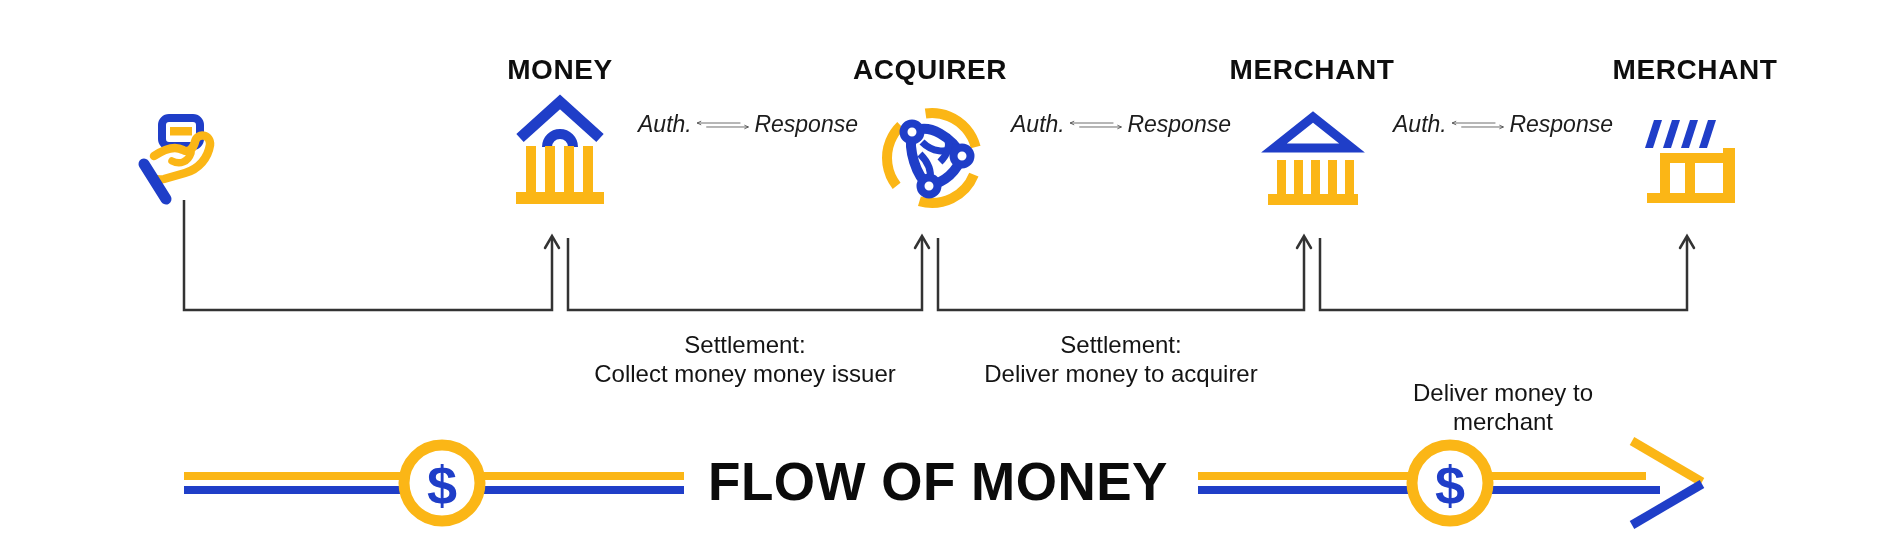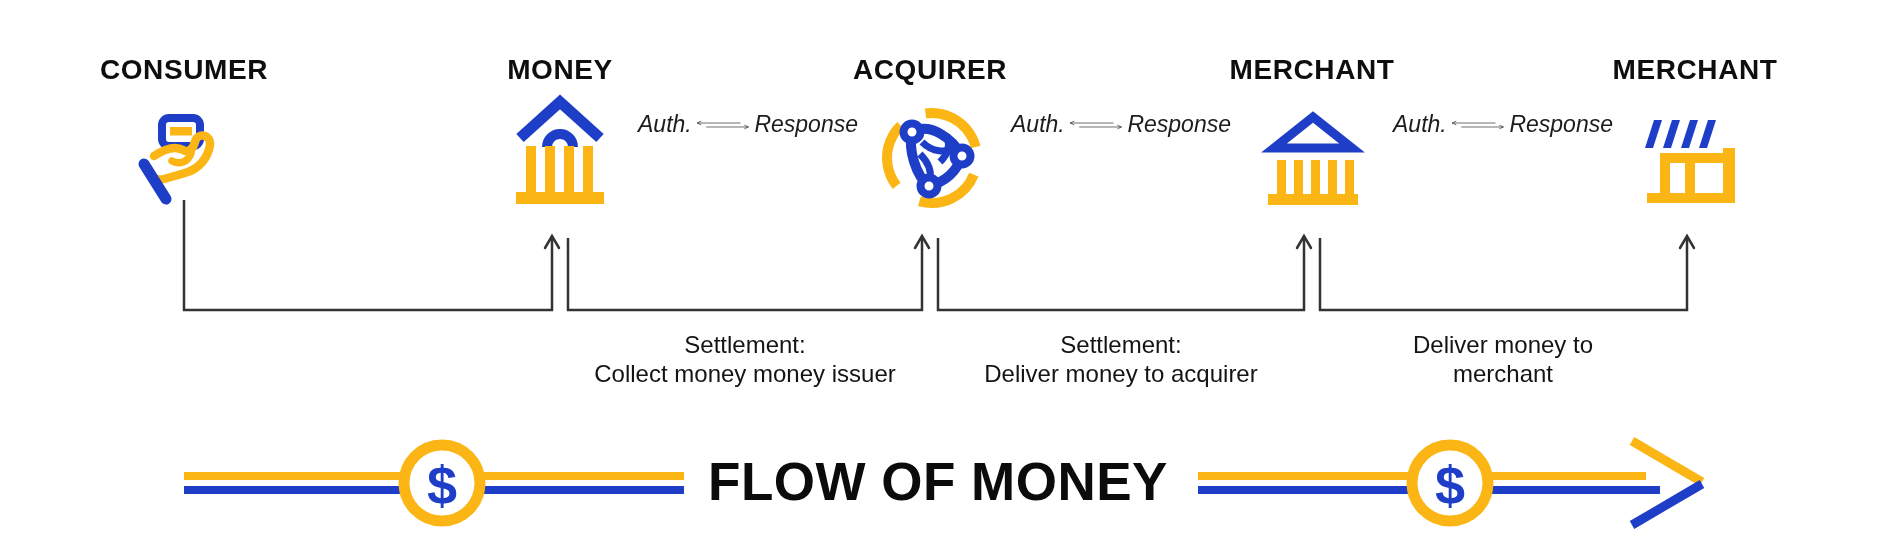--- a/index.html
+++ b/index.html
@@ -17,21 +17,20 @@
   .money-title{top:448px;width:520px;text-align:center;font-size:53px;font-weight:900;
                letter-spacing:0.5px;color:#0b0b0b;line-height:68px;}
   .dollar-text{font-family:"Liberation Sans",sans-serif;font-weight:bold;font-size:54px;fill:#1F3EC8;}
   svg{display:block;}
 </style>
 </head>
 <body>
 
 <div class="canvas">
 
-  <div class="abs entity-label" style="left:24px;">CONSUMER</div>
   <div class="abs entity-label" style="left:400px;">MONEY</div>
   <div class="abs entity-label" style="left:770px;">ACQUIRER</div>
   <div class="abs entity-label" style="left:1152px;">MERCHANT</div>
   <div class="abs entity-label" style="left:1535px;">MERCHANT</div>
 
   <svg class="abs icon-box" style="left:122px;top:92px;" viewBox="0 0 120 120">
     <rect x="40" y="26" width="38" height="28" rx="7" fill="none" stroke="#1F3EC8" stroke-width="8"></rect>
     <rect x="48" y="35" width="22" height="8.5" fill="#FBB616"></rect>
     <path d="M32 64 C44 56 54 54 61 58 C67 61 71 57 73 50 C75 40 89 42 88 53 C86 66 77 77 63 81 L42 87 C34 89 29 85 27 79" fill="none" stroke="#FBB616" stroke-width="8.5" stroke-linecap="round" stroke-linejoin="round"></path>
     <path d="M50 69 C58 73 66 70 69 61" fill="none" stroke="#FBB616" stroke-width="7.5" stroke-linecap="round"></path>
@@ -128,21 +127,21 @@
   </svg>
 
   <div class="abs settle" style="left:525px;">
     <div>Settlement:</div>
     <div>Collect money money issuer</div>
   </div>
   <div class="abs settle" style="left:901px;">
     <div>Settlement:</div>
     <div>Deliver money to acquirer</div>
   </div>
-  <div class="abs settle" style="left:1283px;">
+  <div class="abs settle" style="left:1283px;margin-top:48px;">
     <div>Deliver money to</div>
     <div>merchant</div>
   </div>
 
   <svg class="abs" style="left:0;top:433px;" width="1881" height="110" viewBox="0 0 1881 110">
     <rect x="184" y="39" width="500" height="8" fill="#FBB616"></rect>
     <rect x="184" y="53" width="500" height="8" fill="#1F3EC8"></rect>
     <circle cx="442" cy="50" r="38" fill="#ffffff" stroke="#FBB616" stroke-width="11"></circle>
     <text x="442" y="52" text-anchor="middle" dominant-baseline="central" class="dollar-text">$</text>
     <rect x="1198" y="39" width="448" height="8" fill="#FBB616"></rect>

